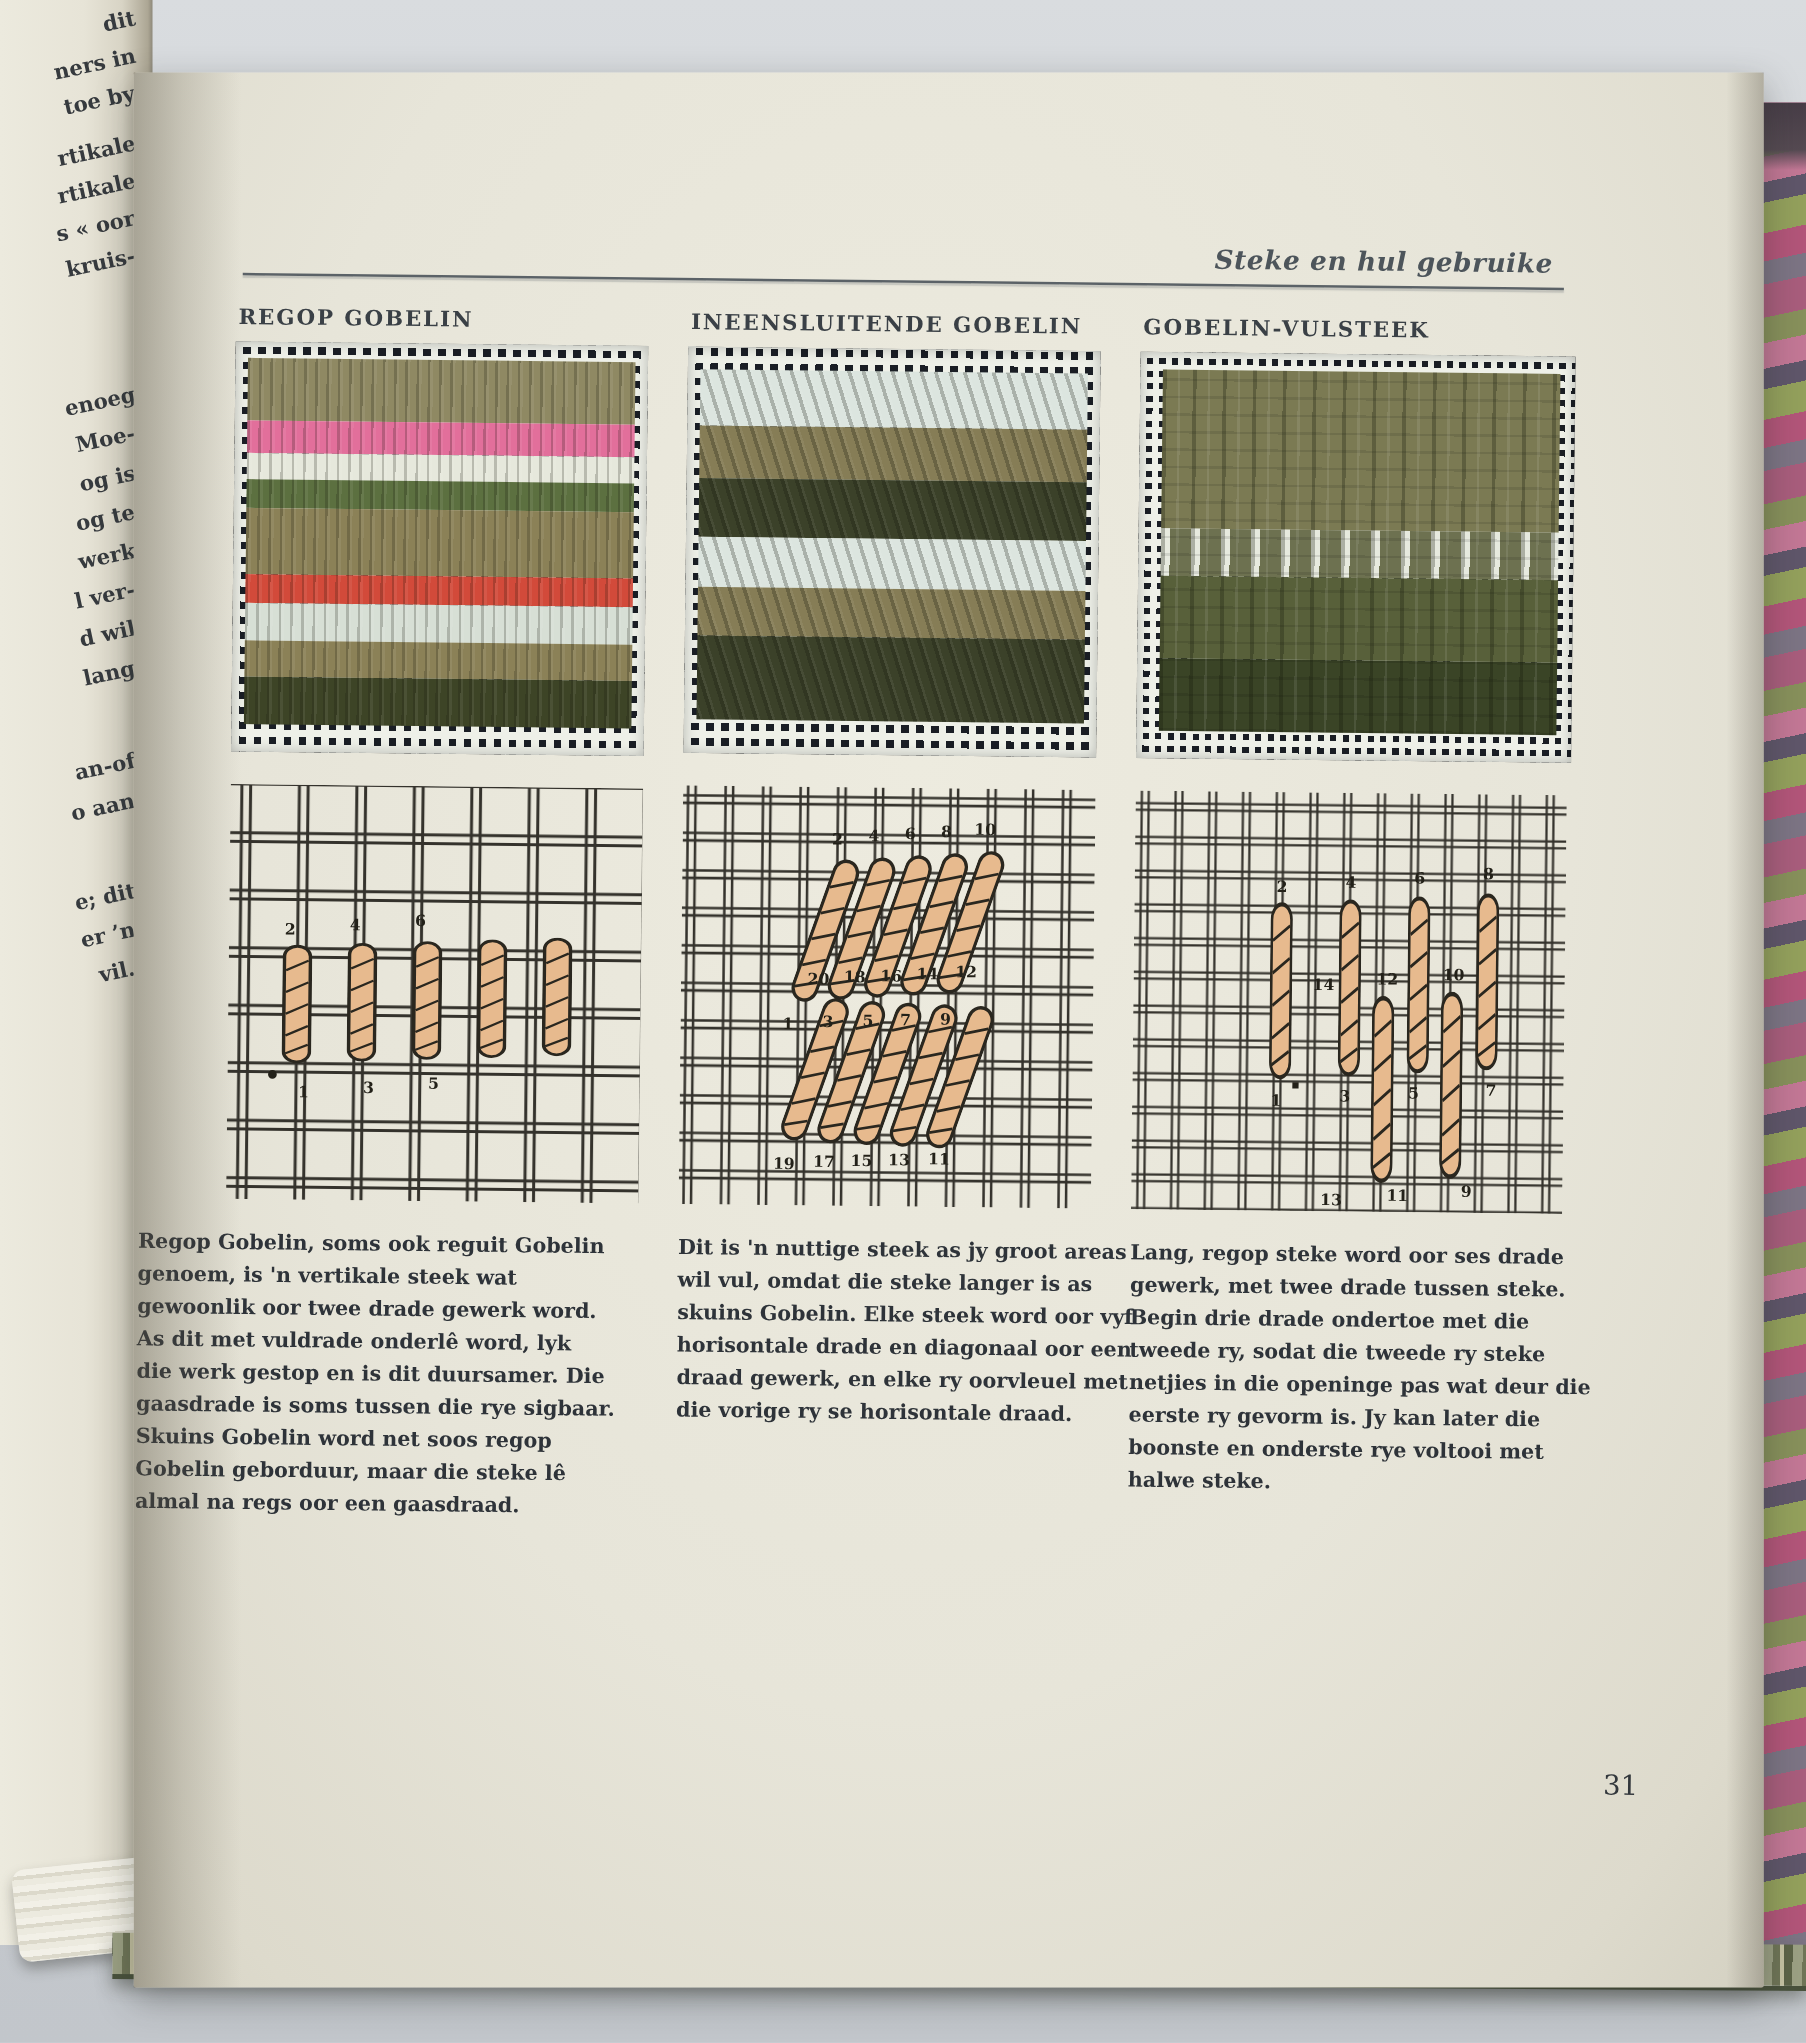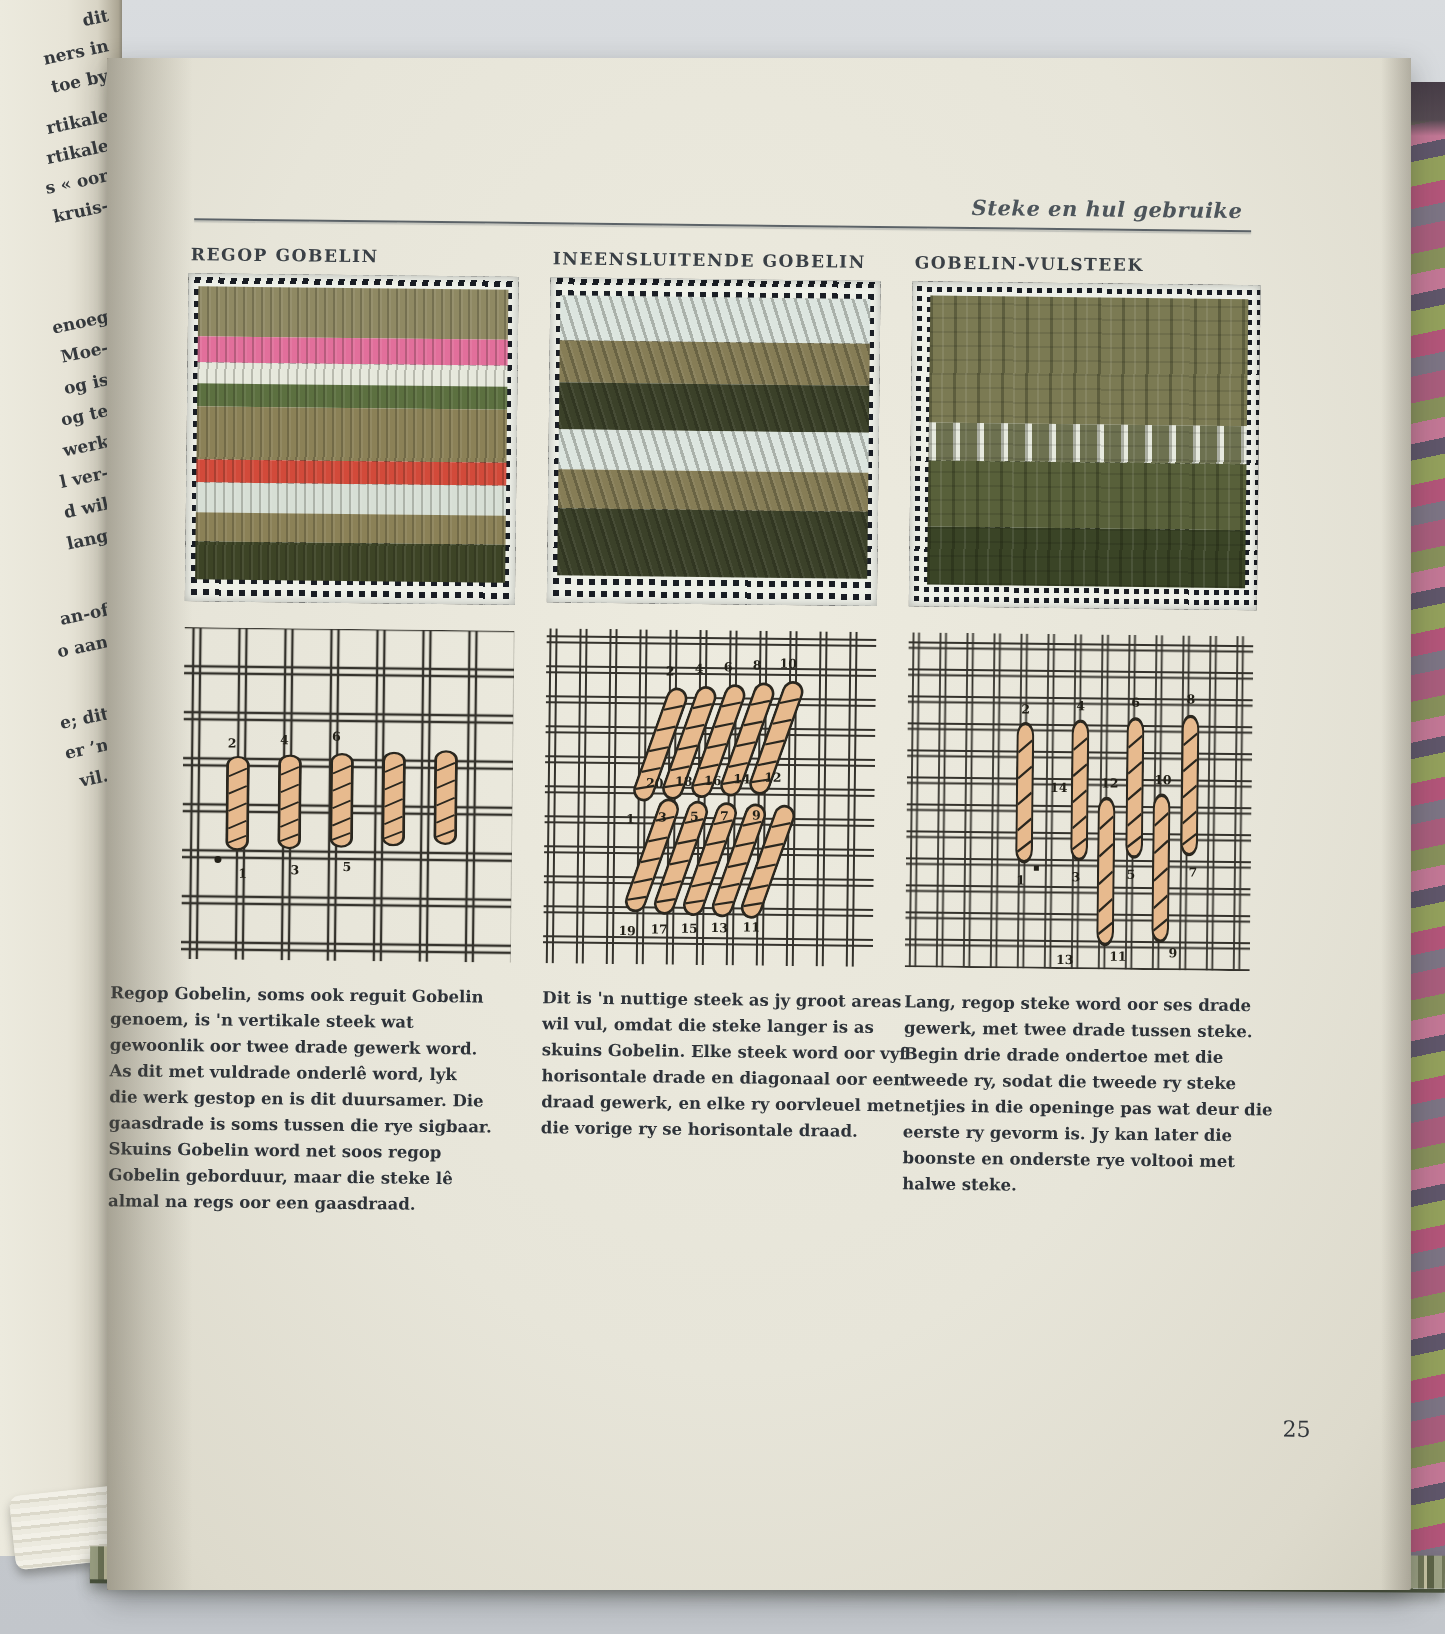--- a/index.html
+++ b/index.html
@@ -310,20 +310,20 @@
             <div class="pline">tweede ry, sodat die tweede ry steke</div>
             <div class="pline">netjies in die openinge pas wat deur die</div>
             <div class="pline">eerste ry gevorm is. Jy kan later die</div>
             <div class="pline">boonste en onderste rye voltooi met</div>
             <div class="pline">halwe steke.</div>
           </div>
         </section>
 
       </div>
 
-      <div class="folio">25</div>
+      <div class="folio">31</div>
     </div>
 
     <div class="gutter-shade"></div>
     <div class="right-shade"></div>
   </div>
 
 </div>
 
 </body></html>

